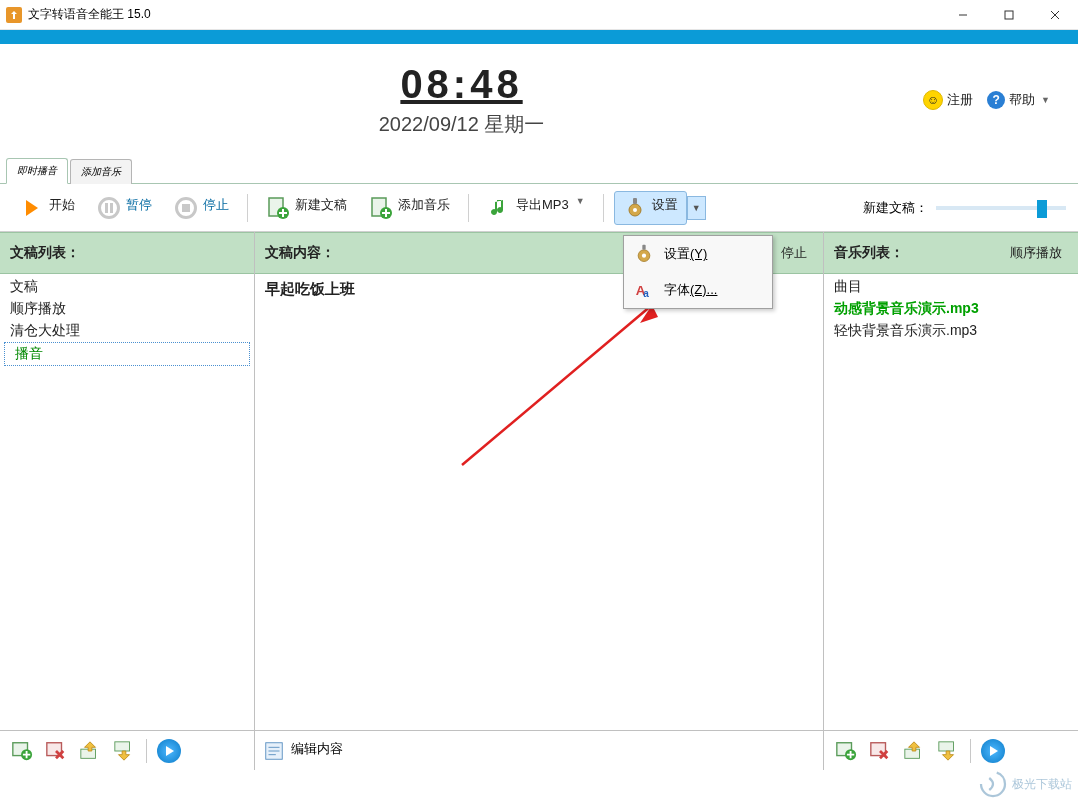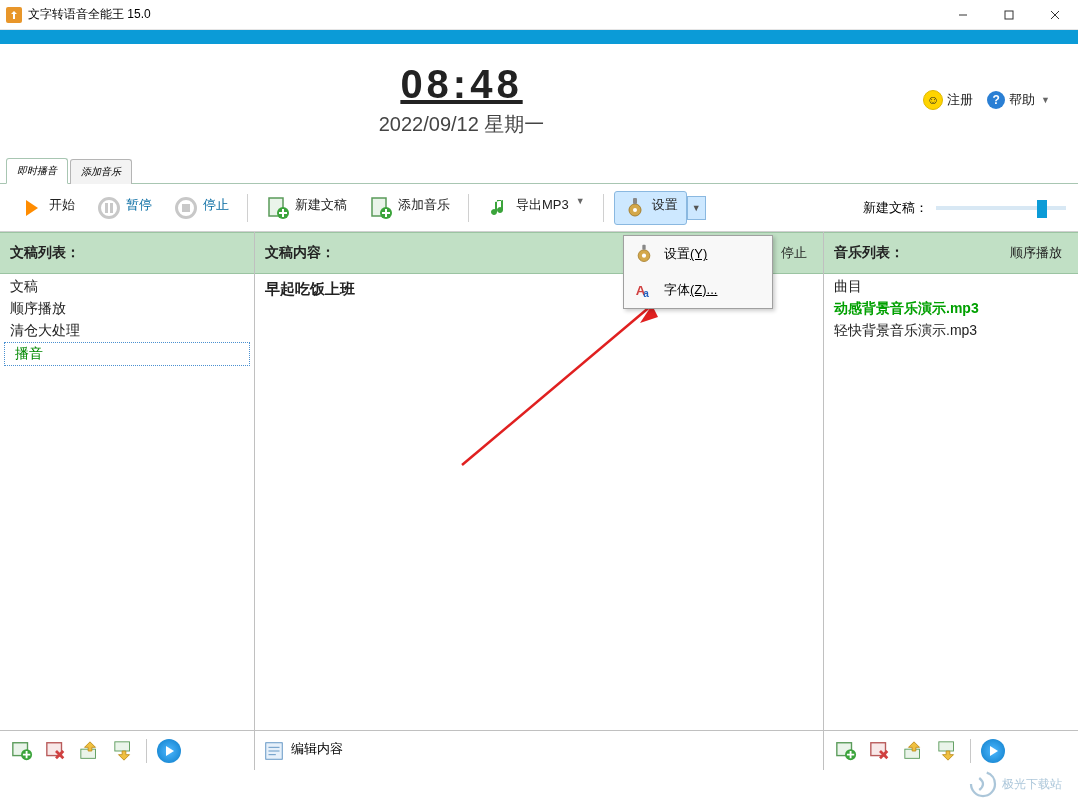--- a/index.html
+++ b/index.html
@@ -69,21 +69,21 @@
 .bottom .bcol2{flex:1; border-right:1px solid #c0c0c0;}
 .bottom .bcol3{width:254px;}
 
 .dropdown { position:absolute; left:623px; top:235px; width:150px; background:#f8f8f8; border:1px solid #a0a0a0; box-shadow:2px 2px 4px rgba(0,0,0,0.2); z-index:10;}
 .dditem { display:flex; align-items:center; padding:8px 10px; font-size:13px; gap:10px;}
 .ddicon{width:20px; height:20px; display:flex; align-items:center; justify-content:center;}
 .ddlabel .u{text-decoration:underline;}
 
 .arrow { position:absolute; left:452px; top:295px; z-index:9; pointer-events:none;}
 
-.watermark { position:absolute; right:16px; bottom:4px; opacity:0.5; font-size:12px; color:#5a8fb5; display:flex; align-items:center; gap:4px;}
+.watermark { position:absolute; right:6px; bottom:4px; opacity:0.5; font-size:12px; color:#5a8fb5; display:flex; align-items:center; gap:4px;}
 .wmicon{width:30px;height:30px;}
 
 .splitbtn-arrow { padding:6px 4px; font-size:9px; color:#555; border:1px solid #8ab8e0; background:#cde8ff; margin-left:-6px;}
 .stopbtn { font-size:14px; padding:4px 8px;}
 
 svg.docadd .pg{fill:#eaf4ea; stroke:#5a9b5a;}
 svg.docdel .pg{fill:#f8e8e8; stroke:#b85a5a;}
 svg.docdel .x{stroke:#d04040; stroke-width:3;}
 </style>
 </head>

